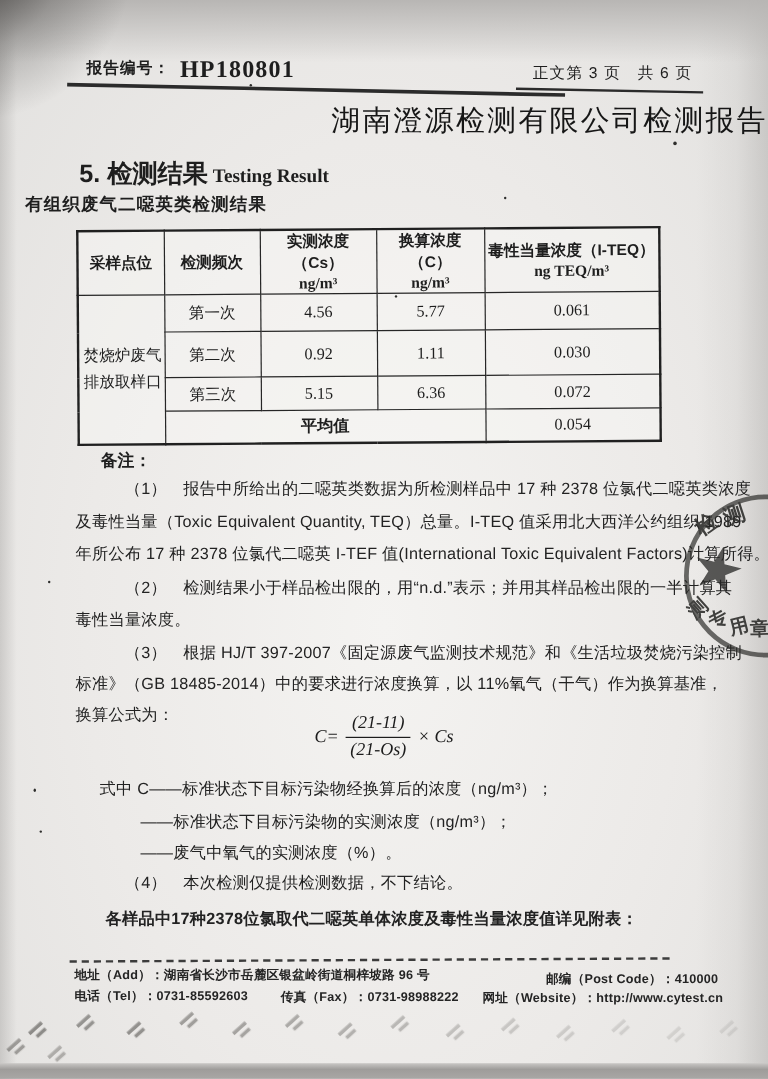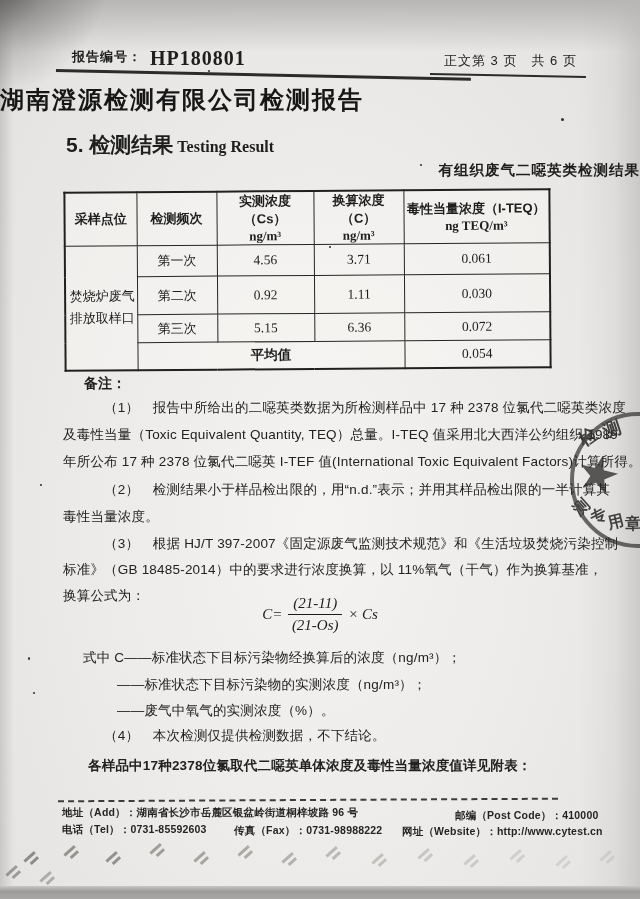--- a/index.html
+++ b/index.html
@@ -11,24 +11,24 @@
       linear-gradient(90deg, rgba(120,118,116,0.25) 0px, transparent 14px),
       linear-gradient(270deg, rgba(140,138,136,0.30) 0px, rgba(160,158,156,0.12) 26px, transparent 60px),
       radial-gradient(ellipse at 50% 58%, #f4f3f1 0%, #eceae8 55%, #e2e1df 100%);
     font-family:"Liberation Sans", sans-serif;color:#1e1e1e;
   }
   .abs{position:absolute;white-space:nowrap;}
   .serif{font-family:"Liberation Serif", serif;}
   .ln{position:absolute;white-space:nowrap;font-size:13.5px;color:#222;letter-spacing:0.2px;}
   .rule{position:absolute;background:#2b2b2b;transform-origin:left top;}
   .hdr-label{font-weight:bold;font-size:13px;letter-spacing:1px;}
-  .title{left:0;right:0;text-align:left;top:84px;font-size:24px;font-weight:bold;letter-spacing:2px;color:#161616;}
+  .title{left:0;right:0;text-align:right;top:84px;font-size:24px;font-weight:normal;letter-spacing:2px;color:#161616;}
   .sec-zh{font-size:21px;font-weight:bold;}
   .sec-en{font-size:16px;font-weight:bold;font-family:"Liberation Serif",serif;}
-  .tbl-title{left:0;right:0;text-align:right;top:161px;font-size:14.5px;font-weight:bold;letter-spacing:1px;}
+  .tbl-title{left:0;right:0;text-align:left;top:161px;font-size:14.5px;font-weight:bold;letter-spacing:1px;padding-left:21px;}
   table.result{
     position:absolute;left:64px;top:190px;border-collapse:collapse;
     transform:rotate(-0.4deg);table-layout:fixed;background:rgba(250,249,247,0.4);
   }
   table.result td{border:1.5px solid #262626;text-align:center;vertical-align:middle;padding:0 2px;}
   table.result{border:2.5px solid #202020;}
   .th{font-weight:bold;font-size:13px;}
   .unit{font-weight:bold;font-size:13px;font-family:"Liberation Serif",serif;}
   .num{font-family:"Liberation Serif",serif;font-size:13.5px;}
   .freq{font-size:13px;}
@@ -96,21 +96,21 @@
         <div class="unit">ng TEQ/m³</div>
       </td>
     </tr>
     <tr style="height:31px;">
       <td rowspan="4">
         <div class="sp">焚烧炉废气</div>
         <div class="sp">排放取样口</div>
       </td>
       <td class="freq">第一次</td>
       <td class="num">4.56</td>
-      <td class="num">3.71</td>
+      <td class="num">5.77</td>
       <td class="num">0.061</td>
     </tr>
     <tr style="height:38px;">
       <td class="freq">第二次</td>
       <td class="num">0.92</td>
       <td class="num">1.11</td>
       <td class="num">0.030</td>
     </tr>
     <tr style="height:28px;">
       <td class="freq">第三次</td>

